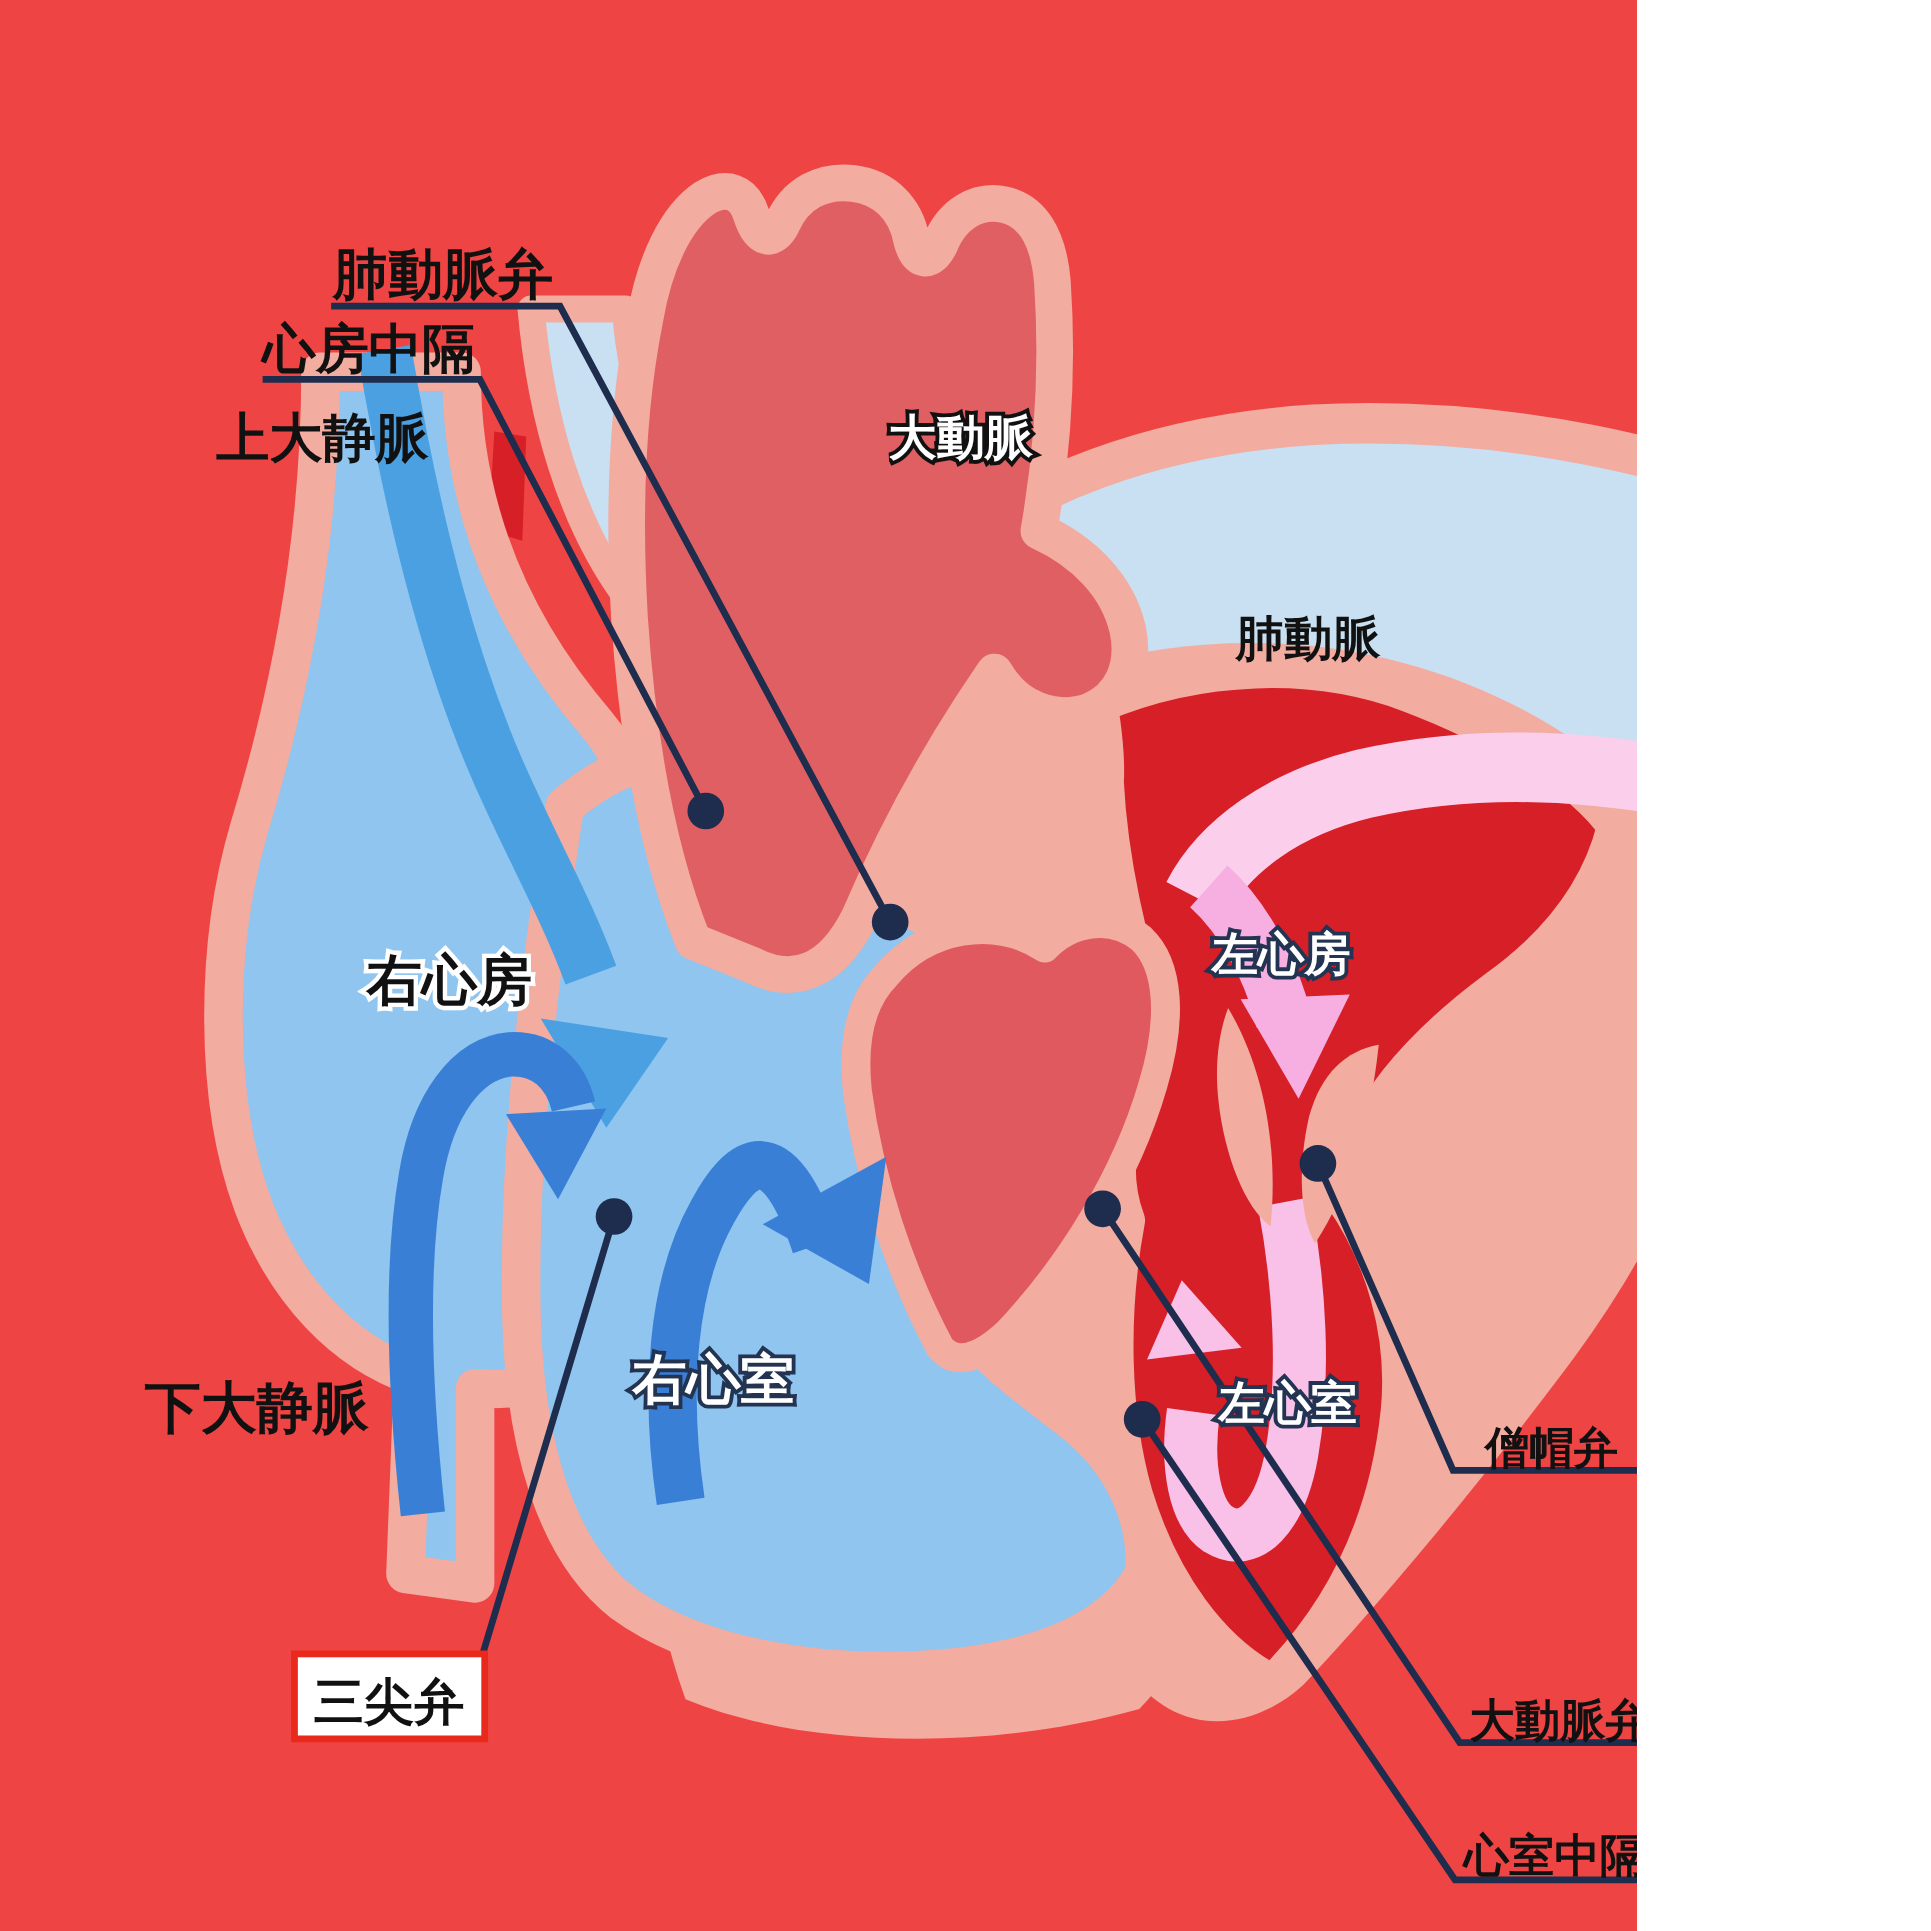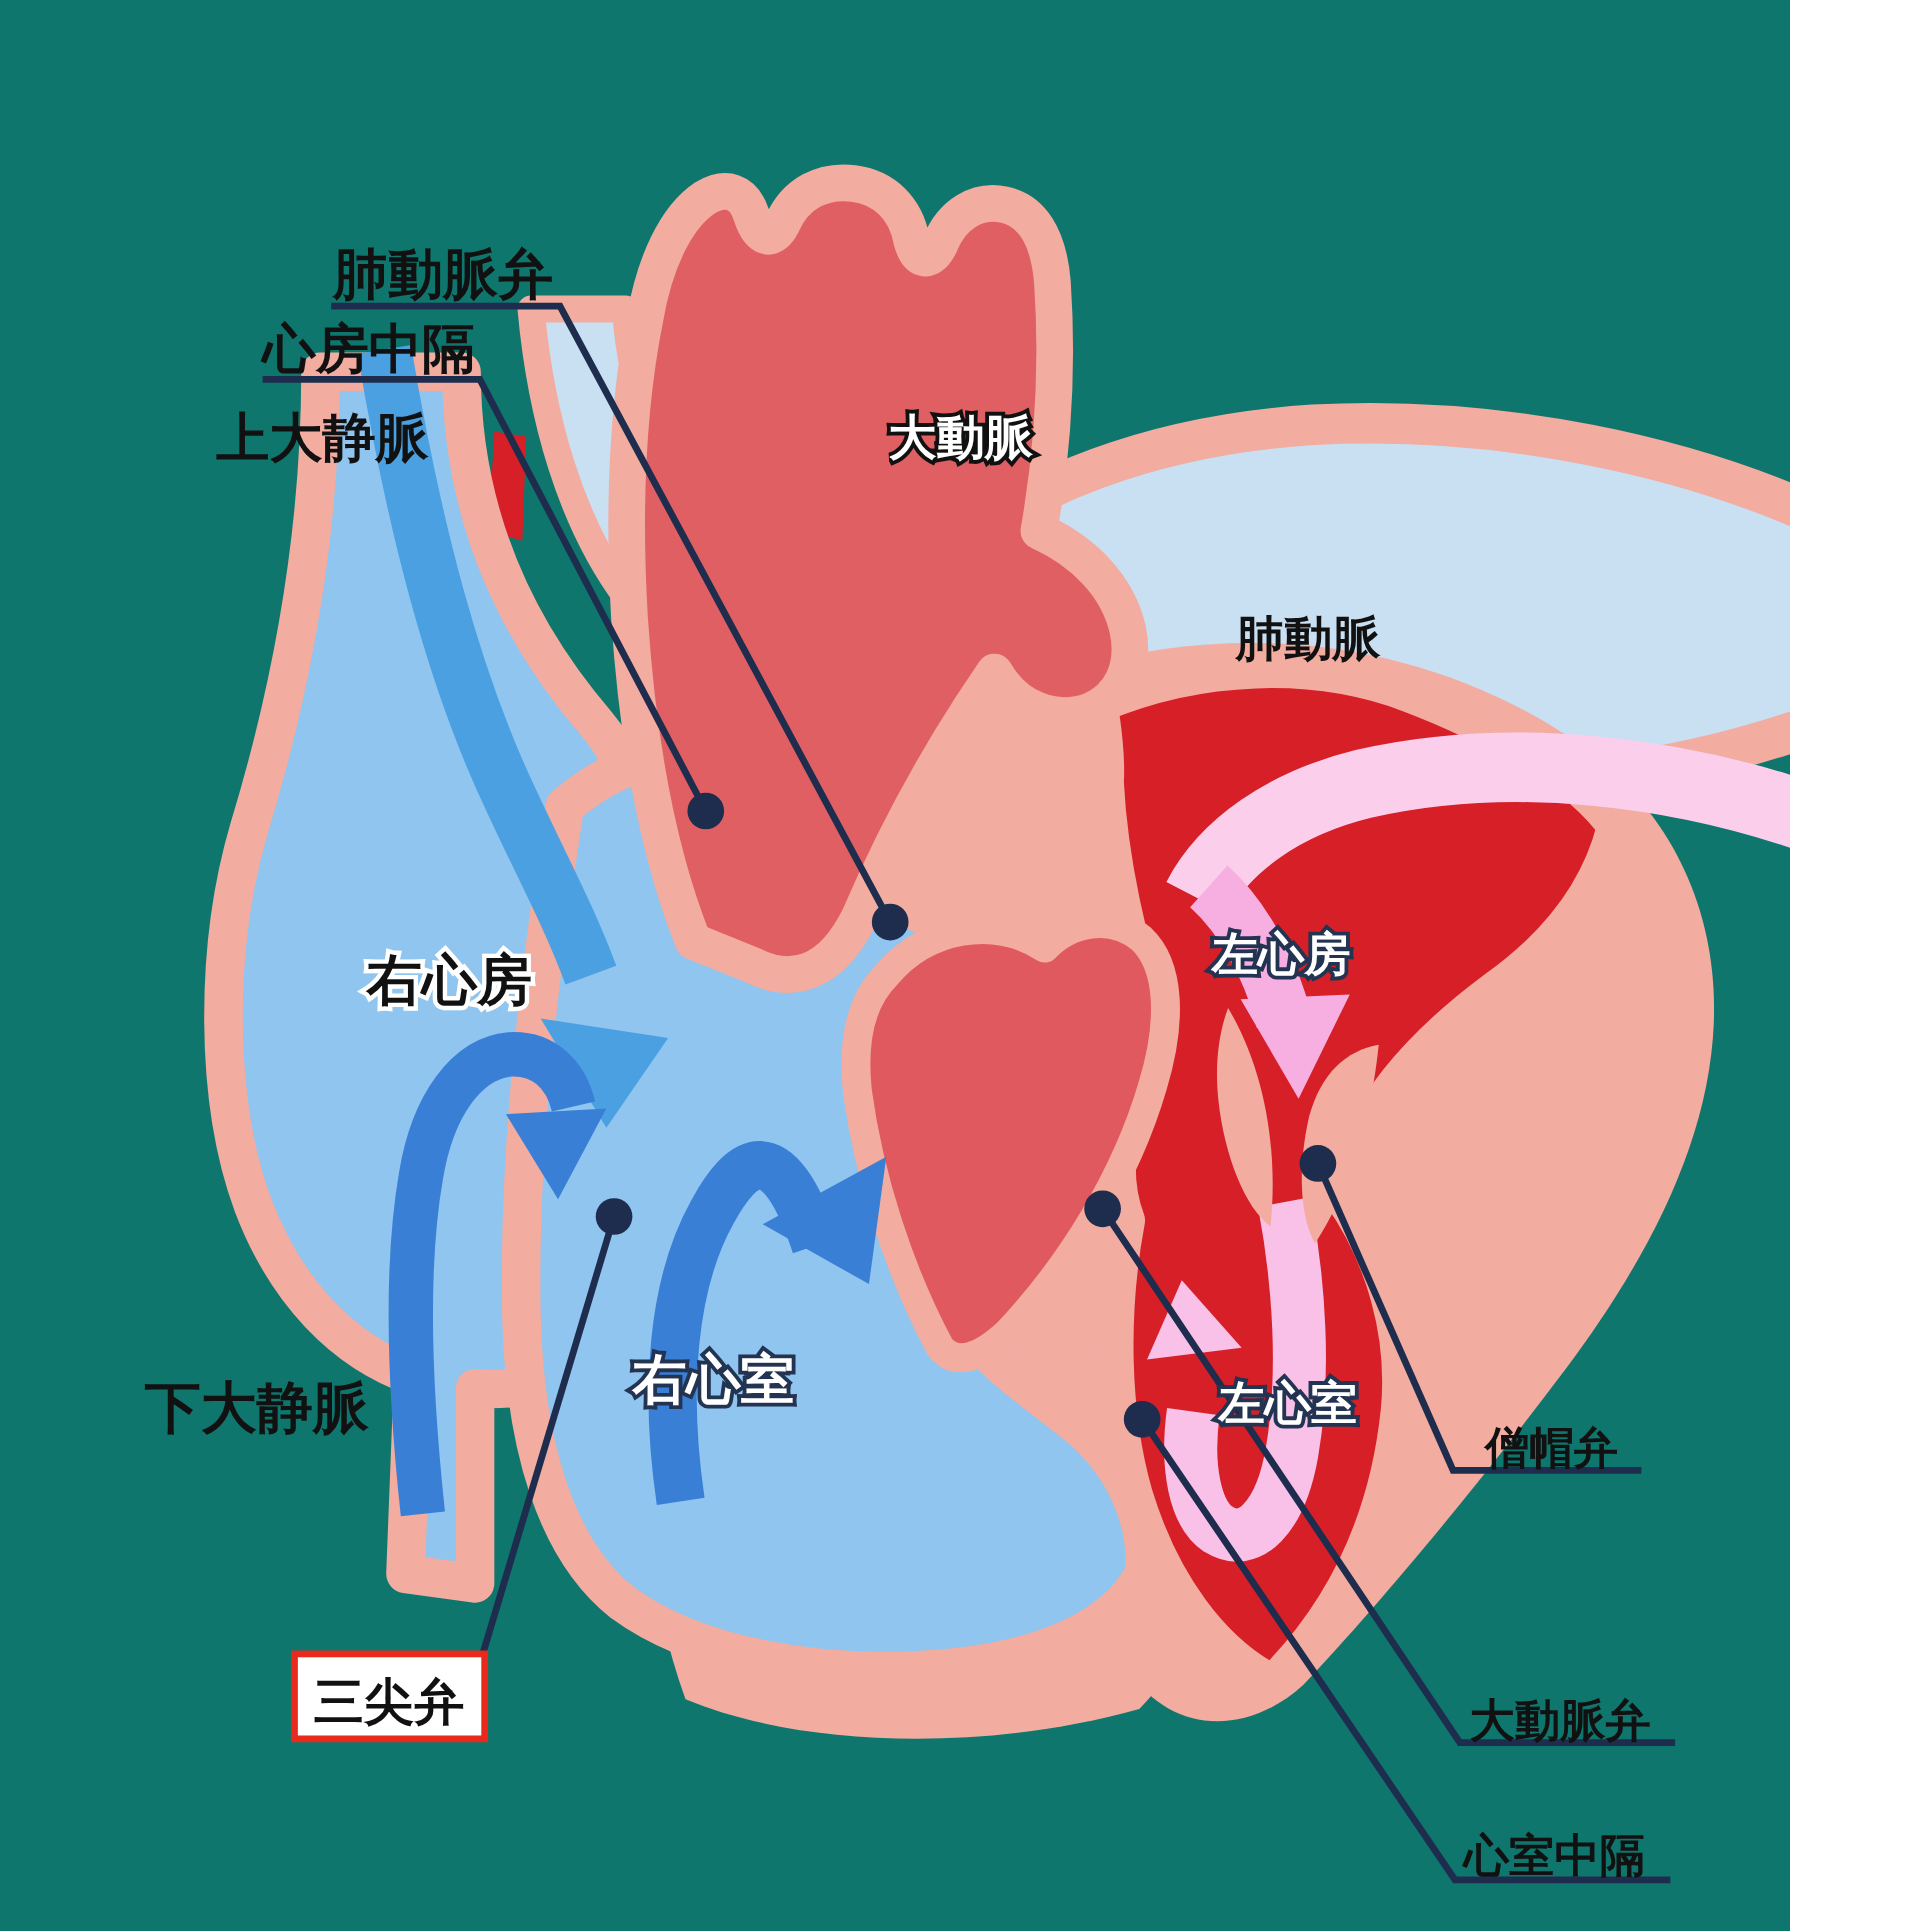--- a/index.html
+++ b/index.html
@@ -1,16 +1,16 @@
 <!DOCTYPE html>
 <html><head>
 <meta charset="utf-8">
 <style>
   html,body{margin:0;padding:0;background:#ffffff;}
-  #stage{position:relative;width:1790px;height:1931px;background:#0f766e;overflow:hidden;
+  #stage{position:relative;width:1637px;height:1931px;background:#ef4444;overflow:hidden;
          font-family:"DejaVu Sans",sans-serif;}
   svg{position:absolute;left:0;top:0;}
   text{font-family:"DejaVu Sans",sans-serif;font-weight:600;}
   .lbl-black{fill:#111111;}
   .lbl-white-navy{fill:#ffffff;stroke:#233352;stroke-width:8px;paint-order:stroke;}
   .lbl-white-black{fill:#ffffff;stroke:#111111;stroke-width:8px;paint-order:stroke;}
   .lbl-black-white{fill:#111111;stroke:#ffffff;stroke-width:9px;paint-order:stroke;}
   .leader{stroke:#1e2c4d;stroke-width:7;fill:none;}
   .dot{fill:#1e2c4d;}
 </style>

